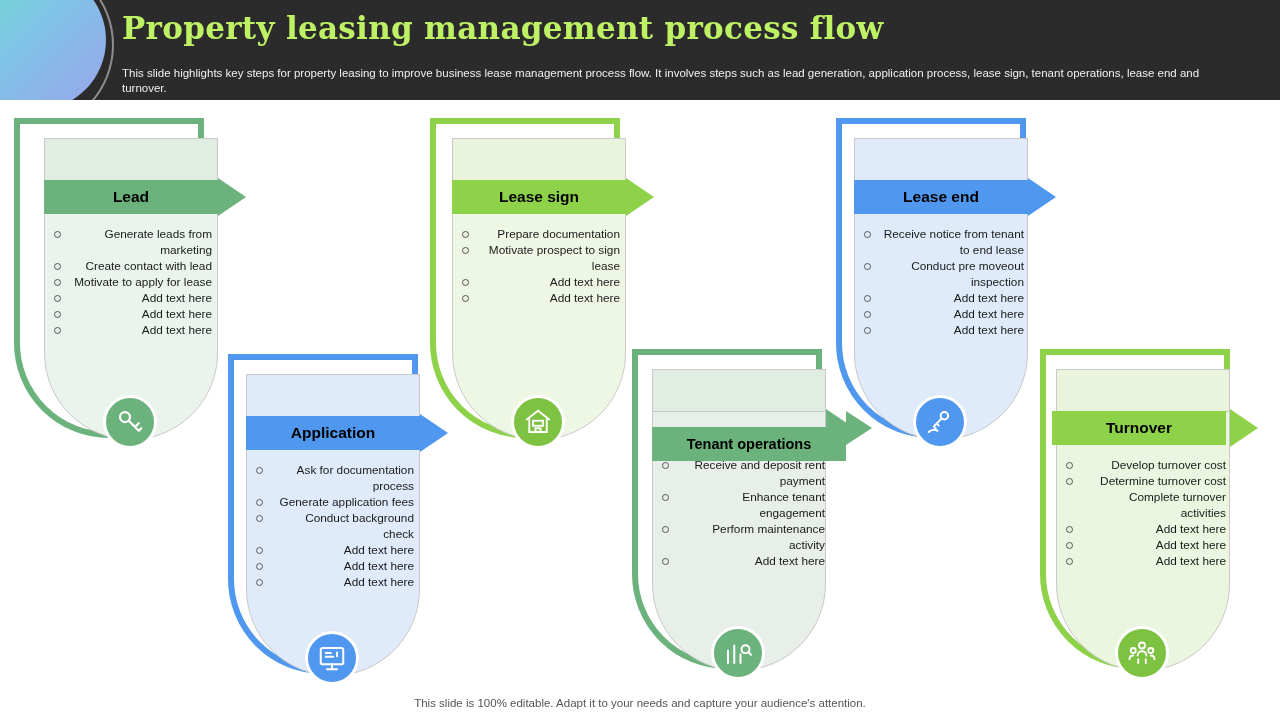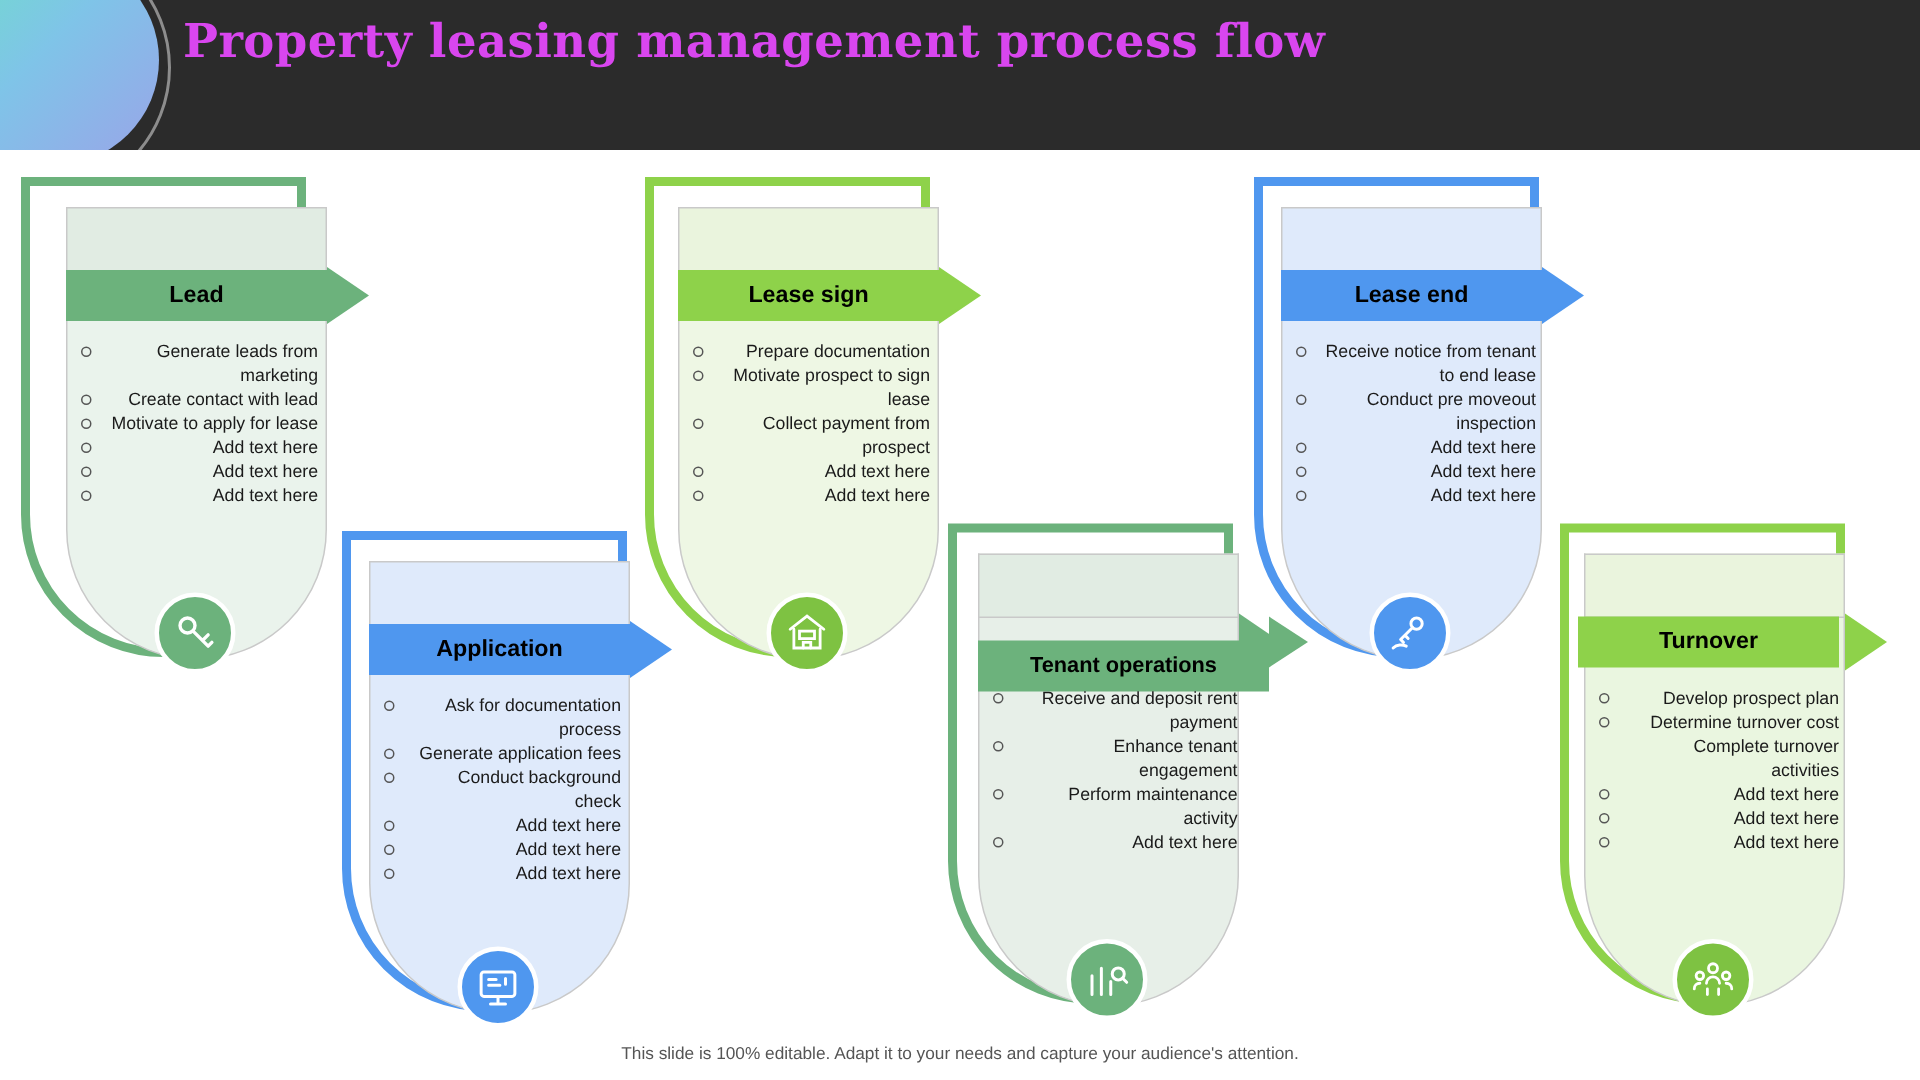--- a/index.html
+++ b/index.html
@@ -35,21 +35,21 @@
     position: absolute;
     left: -60px; top: -42px;
     width: 170px; height: 170px;
     border-radius: 50%;
     border: 2px solid #8d8d8d;
     background: transparent;
   }
   .header-title {
     position: absolute;
     left: 122px; top: 10px;
-    color: #d946ef;
+    color: #bef264;
     font-family: "DejaVu Serif", serif;
     font-weight: bold;
     font-size: 31px;
     letter-spacing: 0.3px;
     white-space: nowrap;
   }
   .header-sub {
     position: absolute;
     left: 122px; top: 66px;
     width: 1090px;
@@ -154,20 +154,21 @@
   }
   .icon-circle svg { display:block; }
 </style>
 </head>
 <body>
 
 <div class="header">
   <div class="header-deco"></div>
   <div class="header-ring"></div>
   <div class="header-title">Property leasing management process flow</div>
+  <div class="header-sub">This slide highlights key steps for property leasing to improve business lease management process flow. It involves steps such as lead generation, application process, lease sign, tenant operations, lease end and turnover.</div>
 </div>
 
 <div class="card" style="left:14px; top:118px; width:240px; height:340px;">
   <div class="card-outline" style="left:0; top:0; width:190px; height:320px; border-color:#6cb27c;"></div>
   <div class="card-top" style="left:30px; top:20px; width:174px; height:60px; background:#e1ece3;"></div>
   <div class="card-body" style="left:30px; top:62px; width:174px; height:260px; background:#eaf3ec;"></div>
   <div class="banner-arrow-outline" style="left:204px; top:60px; border-left:28px solid #6cb27c;"></div>
   <div class="banner" style="left:30px; top:62px; width:174px; background:#6cb27c;">
     <span>Lead</span>
   </div>
@@ -224,21 +225,20 @@
   <div class="card-body" style="left:22px; top:62px; width:174px; height:260px; background:#eef7e4;"></div>
   <div class="banner-arrow-outline" style="left:196px; top:60px; border-left:28px solid #8ed24a;"></div>
   <div class="banner" style="left:22px; top:62px; width:174px; background:#8ed24a;">
     <span>Lease sign</span>
   </div>
   <div class="banner-arrow" style="left:196px; top:62px; border-left:26px solid #8ed24a;"></div>
 
   <ul class="bullets" style="left:30px; top:108px; width:160px;">
     <li>Prepare documentation</li>
     <li>Motivate prospect to sign lease</li>
-    <li>Collect payment from prospect</li>
     <li>Add text here</li>
     <li>Add text here</li>
   </ul>
 
   <div class="icon-circle" style="left:81px; top:277px; background:#7ec242; border:3px solid #ffffff;">
     <svg width="30" height="30" viewBox="0 0 24 24" fill="none" stroke="#ffffff" stroke-width="1.5" stroke-linecap="round">
       <path d="M3 10 L12 3 L21 10"></path>
       <path d="M5 10v10h14V10"></path>
       <rect x="8" y="11" width="8" height="4"></rect>
       <path d="M10 20v-3h4v3"></path>
@@ -303,21 +303,21 @@
   <div class="card-outline" style="left:0; top:0; width:190px; height:320px; border-color:#8ed24a;"></div>
   <div class="card-top" style="left:16px; top:20px; width:174px; height:60px; background:#eaf4dd;"></div>
   <div class="card-body" style="left:16px; top:62px; width:174px; height:260px; background:#eaf6e0;"></div>
   <div class="banner-arrow-outline" style="left:190px; top:60px; border-left:28px solid #8ed24a;"></div>
   <div class="banner" style="left:12px; top:62px; width:174px; background:#8ed24a;">
     <span>Turnover</span>
   </div>
   <div class="banner-arrow" style="left:190px; top:62px; border-left:26px solid #8ed24a;"></div>
 
   <ul class="bullets" style="left:24px; top:108px; width:162px;">
-    <li>Develop prospect plan</li>
+    <li>Develop turnover cost</li>
     <li>Determine turnover cost Complete turnover activities</li>
     <li>Add text here</li>
     <li>Add text here</li>
     <li>Add text here</li>
   </ul>
 
   <div class="icon-circle" style="left:75px; top:277px; background:#7ec242; border:3px solid #ffffff;">
     <svg width="30" height="30" viewBox="0 0 24 24" fill="none" stroke="#ffffff" stroke-width="1.5" stroke-linecap="round">
       <circle cx="12" cy="6" r="2.4"></circle>
       <path d="M8.5 14c0-2 1.6-3.4 3.5-3.4S15.5 12 15.5 14"></path>

